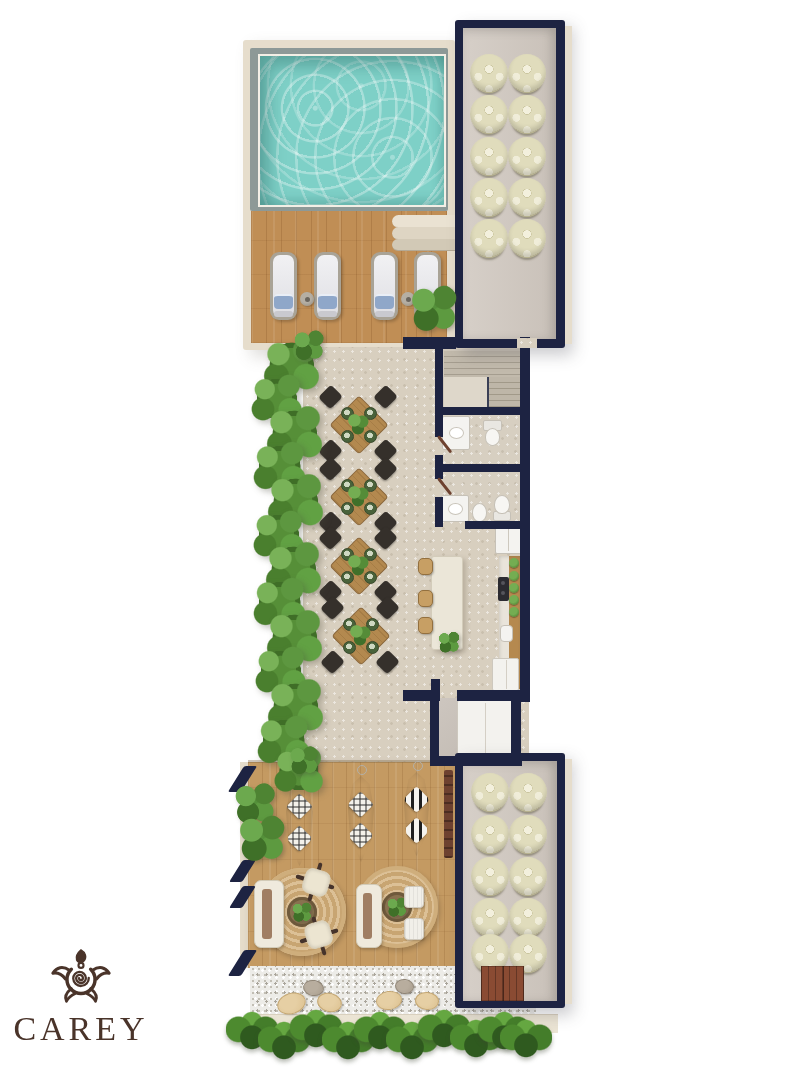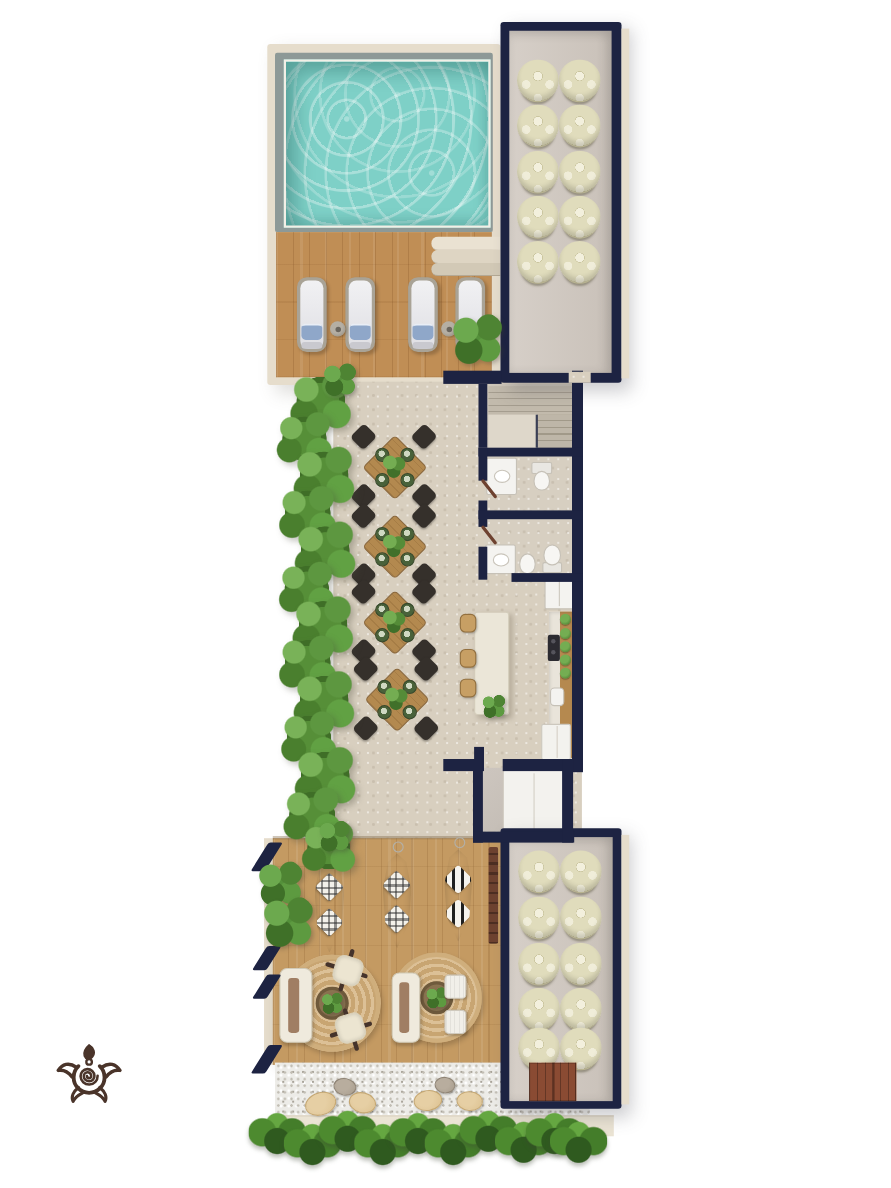--- a/index.html
+++ b/index.html
@@ -335,20 +335,21 @@
   <svg class="a" style="left:50px;top:944px;z-index:50;" width="62" height="66" viewBox="0 0 64 64" fill="none" stroke="#4a342a" stroke-linecap="round" stroke-linejoin="round">
     <path d="M32,4 c4.5,2.5 6.5,7.5 3,11.5 c-2.5,3 -6.5,2 -7.5,-1 c-1,-3.5 1,-7.5 4.5,-10.5 z" fill="#4a342a" stroke-width="1.5"></path>
     <circle cx="32" cy="20" r="2.6" stroke-width="2.2"></circle>
     <path d="M22,24 a14.5,14.5 0 1 0 20,0" stroke-width="3.6"></path>
     <path d="M40,33 a8,8 0 1 1 -16,0.5 a6.5,6.5 0 1 1 13,-0.5 a5,5 0 1 1 -10,0.4 a3.5,3.5 0 1 1 7,-0.3 a2,2 0 1 1 -4,0.2" stroke-width="2.4"></path>
     <path d="M20,25 C13,20 7,22 3,28 C8,27 12,29 16,34" stroke-width="3.2"></path>
     <path d="M44,25 C51,20 57,22 61,28 C56,27 52,29 48,34" stroke-width="3.2"></path>
     <path d="M22,44 C17,48 15,53 17,57 C19,53 22,51 26,49" stroke-width="3"></path>
     <path d="M42,44 C47,48 49,53 47,57 C45,53 42,51 38,49" stroke-width="3"></path>
   </svg>
+  <div class="a brand-text" style="left:10px;top:1010px;width:142px;">CAREY</div>
 
 <div class="a lounger" style="left: 270px; top: 252px; width: 27px; height: 68px;">
       <i class="cushion"></i>
       <i class="lpillow"></i>
       <i class="lfoot"></i>
     </div>
     <div class="a lounger" style="left: 314px; top: 252px; width: 27px; height: 68px;">
       <i class="cushion"></i>
       <i class="lpillow"></i>
       <i class="lfoot"></i>

